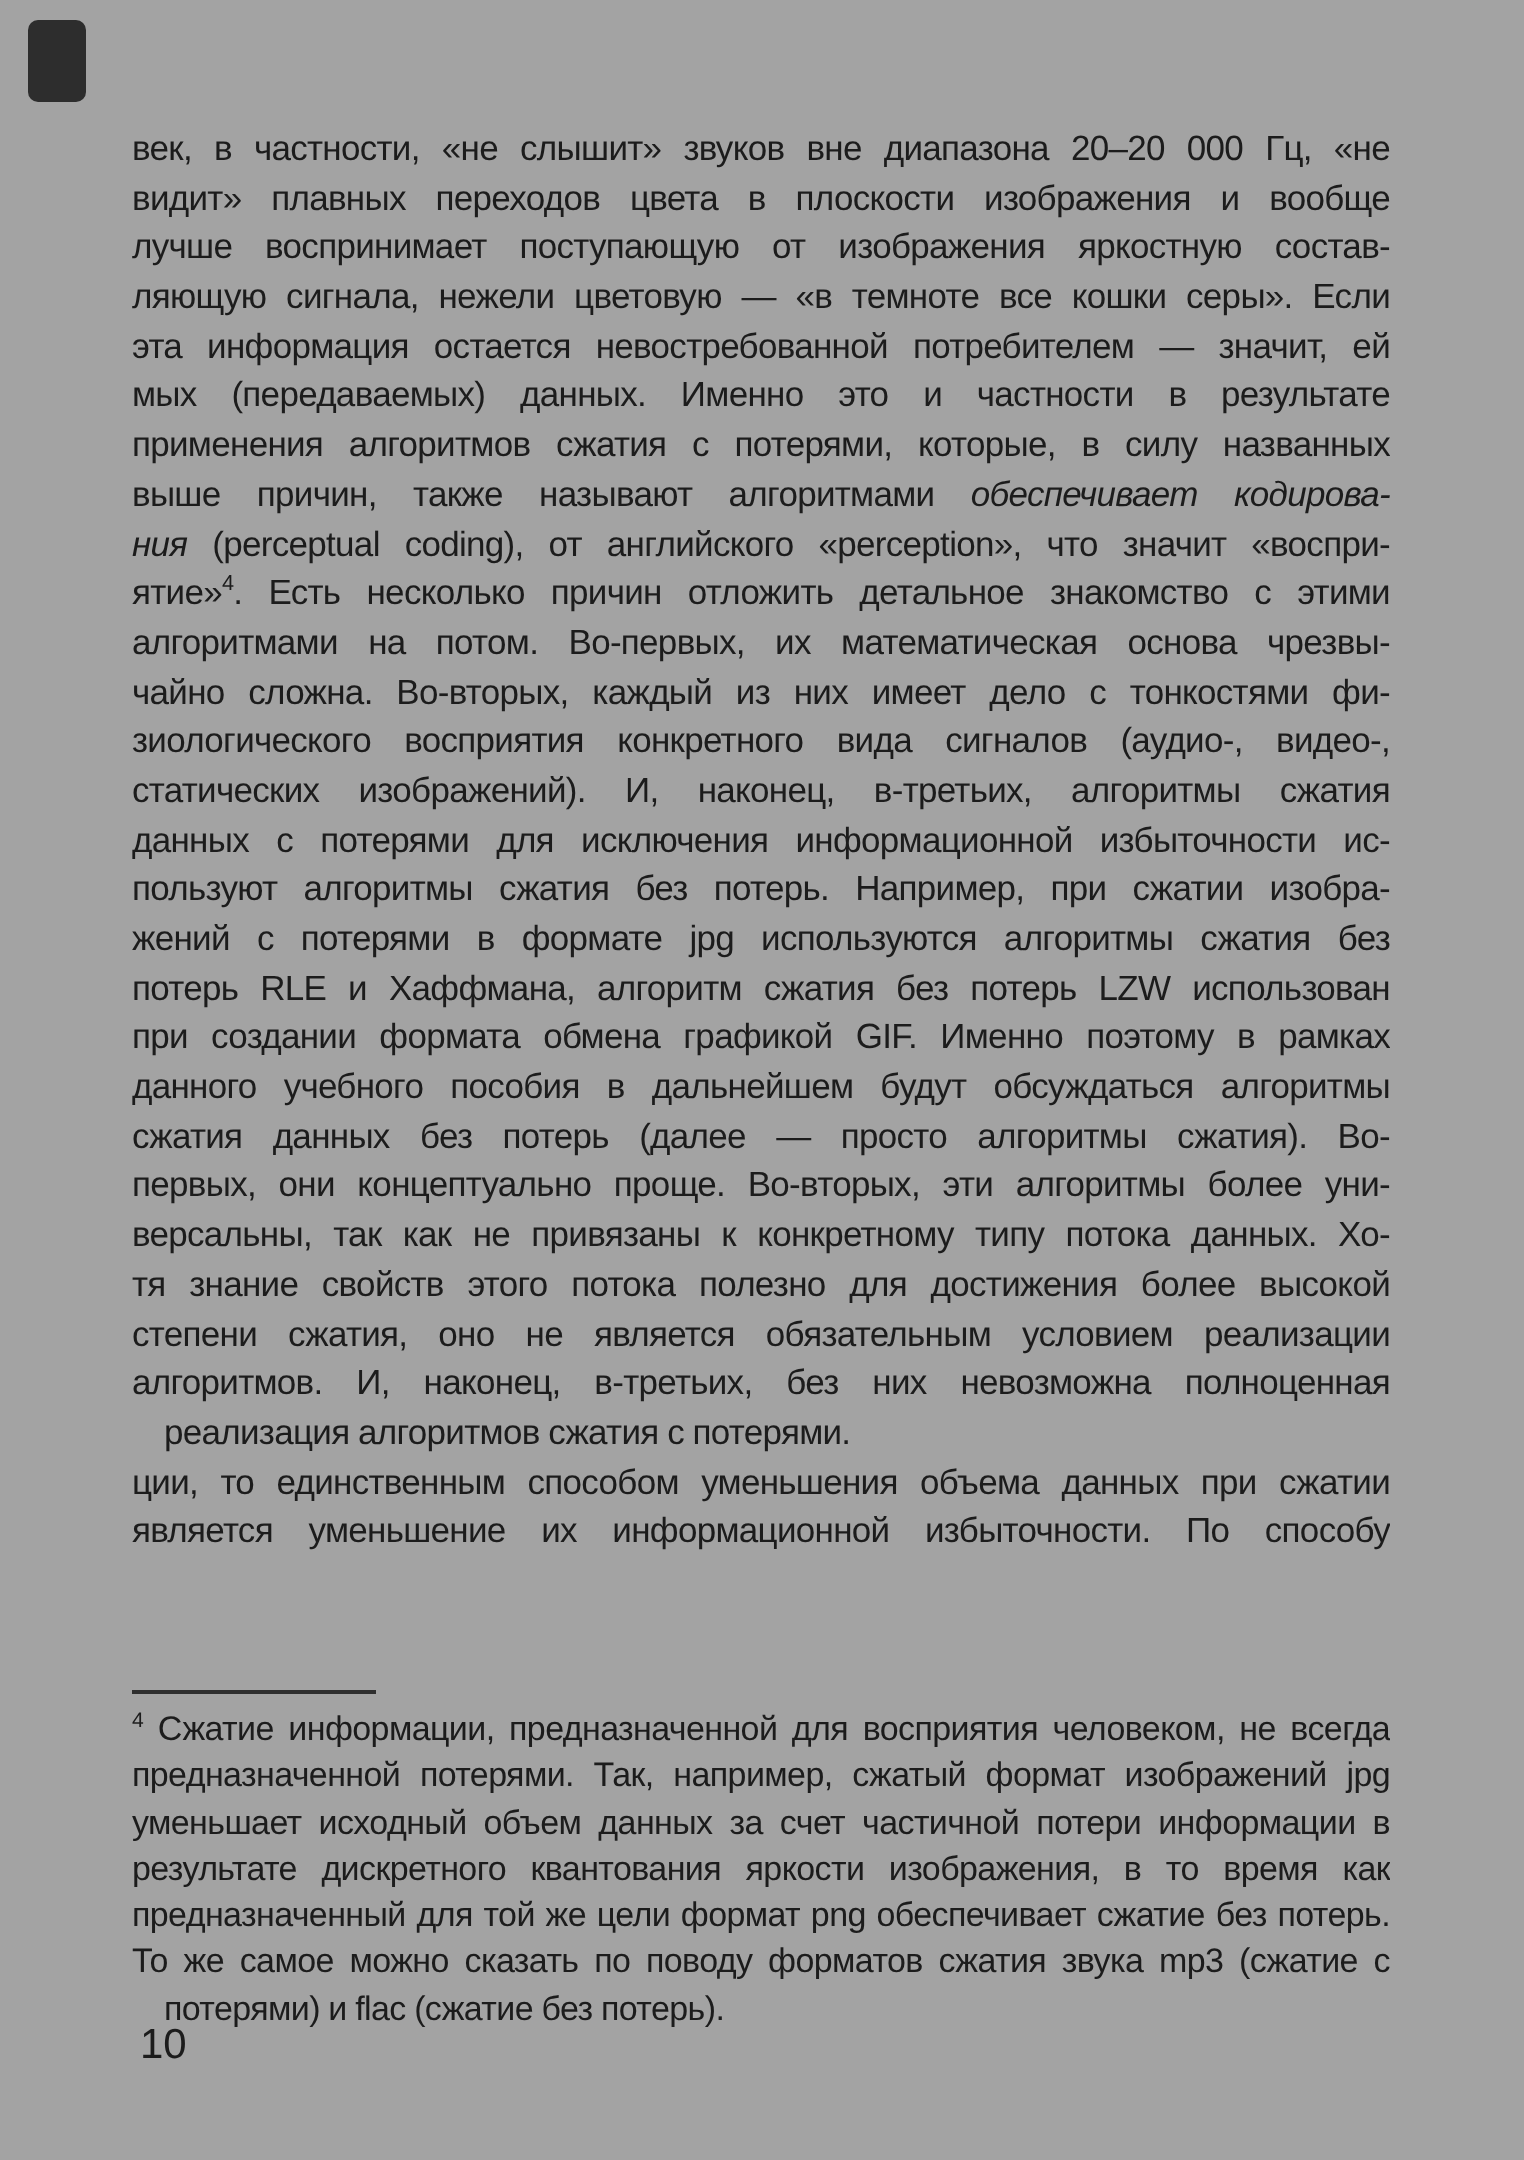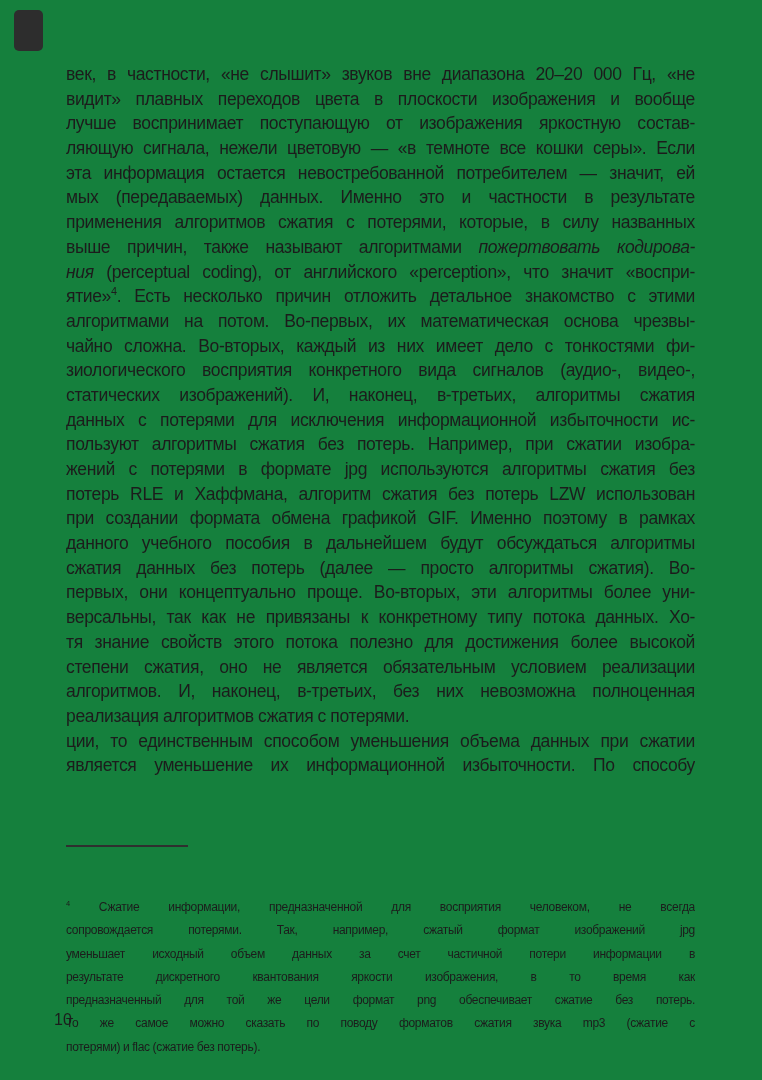--- a/index.html
+++ b/index.html
@@ -31,66 +31,67 @@
     text-align:justify;
     text-align-last:justify;
     height:24.7px;
     overflow:hidden;
   }
   .footnote .line{
     height:23.3px;
   }
   .line-end{
     text-align-last:left;
+    margin-left:16px;
   }
   .line-indent{
     text-indent:52px;
   }
   sup{
     font-size:0.62em;
     line-height:0;
     vertical-align:super;
   }
   .em-it{font-style:italic;}
   .footnote-sep{
     position:absolute;
     left:66px;top:845px;
     width:122px;height:2px;
     background:#2f2f2f;
   }
   .footnote{
     position:absolute;
-    left:66px;top:896px;
+    left:66px;top:853px;
     width:629px;
-    font-size:12px;
+    font-size:17px;
     line-height:23.3px;
     letter-spacing:-0.3px;
     word-spacing:-0.2px;
   }
   .page-number{
     position:absolute;
-    left:54px;top:1011px;
-    font-size:16px;
+    left:70px;top:1011px;
+    font-size:21px;
     letter-spacing:0;
   }
 </style>
 </head>
 <body>
 
-<div class="page" style="background: #15803d; color: rgb(28, 28, 28);">
+<div class="page" style="background: #a3a3a3; color: rgb(28, 28, 28);">
   <div class="corner-mark" style="background: rgb(45, 45, 45);"></div>
   <div class="body-text" id="body-text">
       <div class="line">век, в частности, «не слышит» звуков вне диапазона 20–20 000 Гц, «не</div>
       <div class="line">видит» плавных переходов цвета в плоскости изображения и вообще</div>
       <div class="line">лучше воспринимает поступающую от изображения яркостную состав-</div>
       <div class="line">ляющую сигнала, нежели цветовую — «в темноте все кошки серы». Если</div>
       <div class="line">эта информация остается невостребованной потребителем — значит, ей</div>
       <div class="line">мых (передаваемых) данных. Именно это и частности в результате</div>
       <div class="line">применения алгоритмов сжатия с потерями, которые, в силу названных</div>
-      <div class="line">выше причин, также называют алгоритмами <span class="em-it">пожертвовать кодирова-</span></div>
+      <div class="line">выше причин, также называют алгоритмами <span class="em-it">обеспечивает кодирова-</span></div>
       <div class="line"><span class="em-it">ния</span> (perceptual coding), от английского «perception», что значит «воспри-</div>
       <div class="line">ятие»<sup>4</sup>. Есть несколько причин отложить детальное знакомство с этими</div>
       <div class="line">алгоритмами на потом. Во-первых, их математическая основа чрезвы-</div>
       <div class="line">чайно сложна. Во-вторых, каждый из них имеет дело с тонкостями фи-</div>
       <div class="line">зиологического восприятия конкретного вида сигналов (аудио-, видео-,</div>
       <div class="line">статических изображений). И, наконец, в-третьих, алгоритмы сжатия</div>
       <div class="line">данных с потерями для исключения информационной избыточности ис-</div>
       <div class="line">пользуют алгоритмы сжатия без потерь. Например, при сжатии изобра-</div>
       <div class="line">жений с потерями в формате jpg используются алгоритмы сжатия без</div>
       <div class="line">потерь RLE и Хаффмана, алгоритм сжатия без потерь LZW использован</div>
@@ -102,21 +103,21 @@
       <div class="line">тя знание свойств этого потока полезно для достижения более высокой</div>
       <div class="line">степени сжатия, оно не является обязательным условием реализации</div>
       <div class="line">алгоритмов. И, наконец, в-третьих, без них невозможна полноценная</div>
       <div class="line line-end">реализация алгоритмов сжатия с потерями.</div>
       <div class="line">ции, то единственным способом уменьшения объема данных при сжатии</div>
       <div class="line">является уменьшение их информационной избыточности. По способу</div>
     </div>
   <div class="footnote-sep"></div>
   <div class="footnote" id="footnote">
       <div class="line"><sup>4</sup> Сжатие информации, предназначенной для восприятия человеком, не всегда</div>
-      <div class="line">сопровождается потерями. Так, например, сжатый формат изображений jpg</div>
+      <div class="line">предназначенной потерями. Так, например, сжатый формат изображений jpg</div>
       <div class="line">уменьшает исходный объем данных за счет частичной потери информации в</div>
       <div class="line">результате дискретного квантования яркости изображения, в то время как</div>
       <div class="line">предназначенный для той же цели формат png обеспечивает сжатие без потерь.</div>
       <div class="line">То же самое можно сказать по поводу форматов сжатия звука mp3 (сжатие с</div>
       <div class="line line-end">потерями) и flac (сжатие без потерь).</div>
     </div>
   <div class="page-number">10</div>
 </div>
 
 </body></html>

